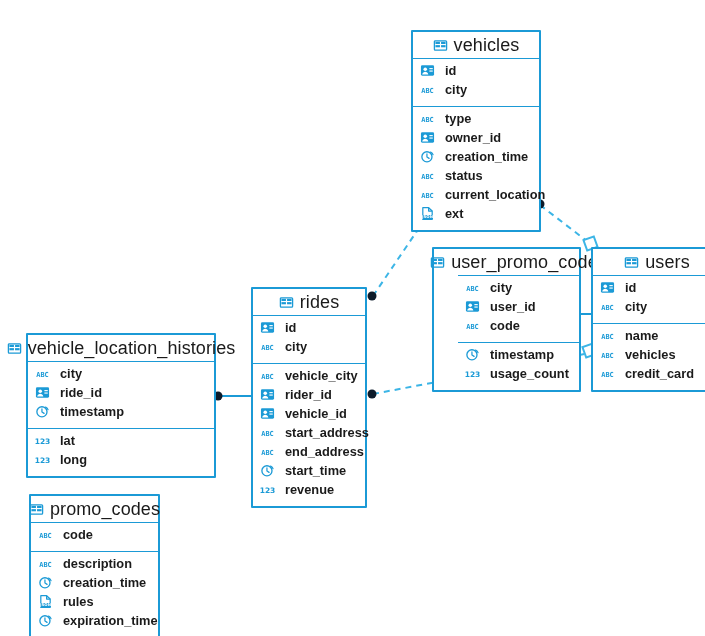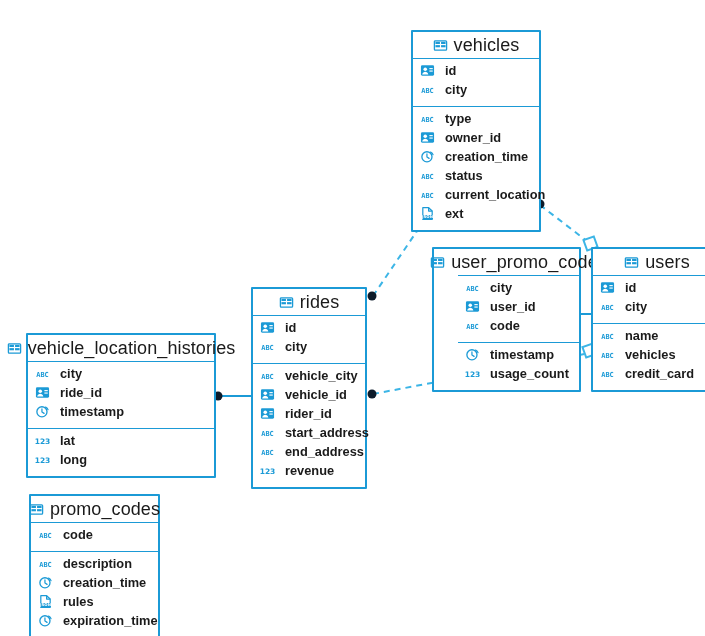--- a/index.html
+++ b/index.html
@@ -293,43 +293,51 @@
           <span class="col-name">vehicle_city</span>
         </div>
         <div class="col-row">
           <svg class="ico" viewBox="0 0 16 16">
             <rect x="1" y="2.5" width="14" height="11" rx="1.4" fill="#1b9ad6"></rect>
             <circle cx="5.6" cy="6.6" r="1.9" fill="#ffffff"></circle>
             <path d="M2.3 12.2c0.5-2 1.8-2.9 3.3-2.9s2.8 0.9 3.3 2.9z" fill="#ffffff"></path>
             <rect x="10" y="5.4" width="3.6" height="1.2" fill="#ffffff"></rect>
             <rect x="10" y="8" width="3.6" height="1.2" fill="#ffffff"></rect>
           </svg>
+          <span class="col-name">rider_id</span>
+        </div>
+        <div class="col-row">
+          <svg class="ico" viewBox="0 0 16 16">
+            <rect x="1" y="2.5" width="14" height="11" rx="1.4" fill="#1b9ad6"></rect>
+            <circle cx="5.6" cy="6.6" r="1.9" fill="#ffffff"></circle>
+            <path d="M2.3 12.2c0.5-2 1.8-2.9 3.3-2.9s2.8 0.9 3.3 2.9z" fill="#ffffff"></path>
+            <rect x="10" y="5.4" width="3.6" height="1.2" fill="#ffffff"></rect>
+            <rect x="10" y="8" width="3.6" height="1.2" fill="#ffffff"></rect>
+          </svg>
           <span class="col-name">vehicle_id</span>
         </div>
         <div class="col-row">
           <svg class="ico" viewBox="0 0 16 16">
-            <rect x="1" y="2.5" width="14" height="11" rx="1.4" fill="#1b9ad6"></rect>
-            <circle cx="5.6" cy="6.6" r="1.9" fill="#ffffff"></circle>
-            <path d="M2.3 12.2c0.5-2 1.8-2.9 3.3-2.9s2.8 0.9 3.3 2.9z" fill="#ffffff"></path>
-            <rect x="10" y="5.4" width="3.6" height="1.2" fill="#ffffff"></rect>
-            <rect x="10" y="8" width="3.6" height="1.2" fill="#ffffff"></rect>
-          </svg>
-          <span class="col-name">rider_id</span>
-        </div>
-        <div class="col-row">
-          <svg class="ico" viewBox="0 0 16 16">
             <text x="8" y="11.2" font-family="DejaVu Sans Mono, monospace" font-size="7.4" font-weight="bold" fill="#1b9ad6" text-anchor="middle">ABC</text>
           </svg>
           <span class="col-name">start_address</span>
         </div>
         <div class="col-row">
           <svg class="ico" viewBox="0 0 16 16">
             <text x="8" y="11.2" font-family="DejaVu Sans Mono, monospace" font-size="7.4" font-weight="bold" fill="#1b9ad6" text-anchor="middle">ABC</text>
           </svg>
           <span class="col-name">end_address</span>
+        </div>
+        <div class="col-row">
+          <svg class="ico" viewBox="0 0 16 16">
+            <circle cx="7.4" cy="8.3" r="5.4" fill="none" stroke="#1b9ad6" stroke-width="1.4"></circle>
+            <path d="M7.4 5.2v3.3l2.3 1.5" fill="none" stroke="#1b9ad6" stroke-width="1.3" stroke-linecap="round"></path>
+            <path d="M11.3 3.3c1.3 0.6 2.2 1.5 2.6 2.7" fill="none" stroke="#1b9ad6" stroke-width="1.3" stroke-linecap="round"></path>
+          </svg>
+          <span class="col-name">start_time</span>
         </div>
         <div class="col-row">
           <svg class="ico" viewBox="0 0 16 16">
             <text x="8" y="11.4" font-family="DejaVu Sans, sans-serif" font-size="8" font-weight="bold" fill="#1b9ad6" text-anchor="middle">123</text>
           </svg>
           <span class="col-name">revenue</span>
         </div>
       </div>
     </div>
     <div class="table-node" style="left: 26px; top: 333px; width: 190px;">

